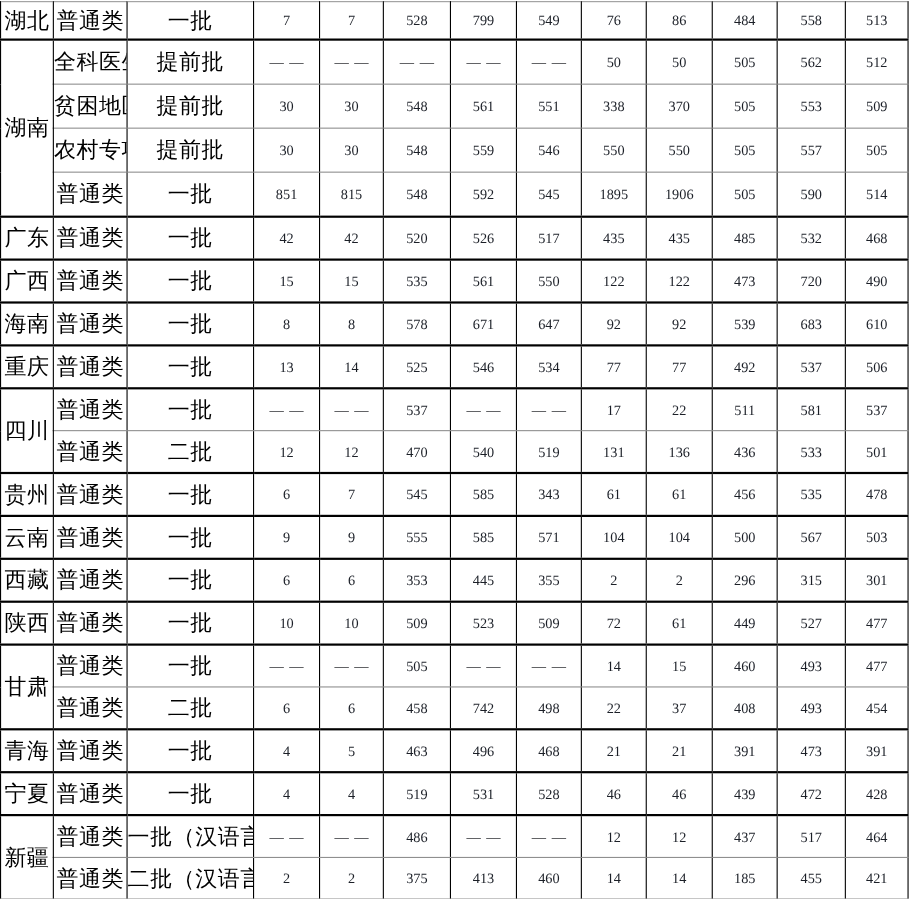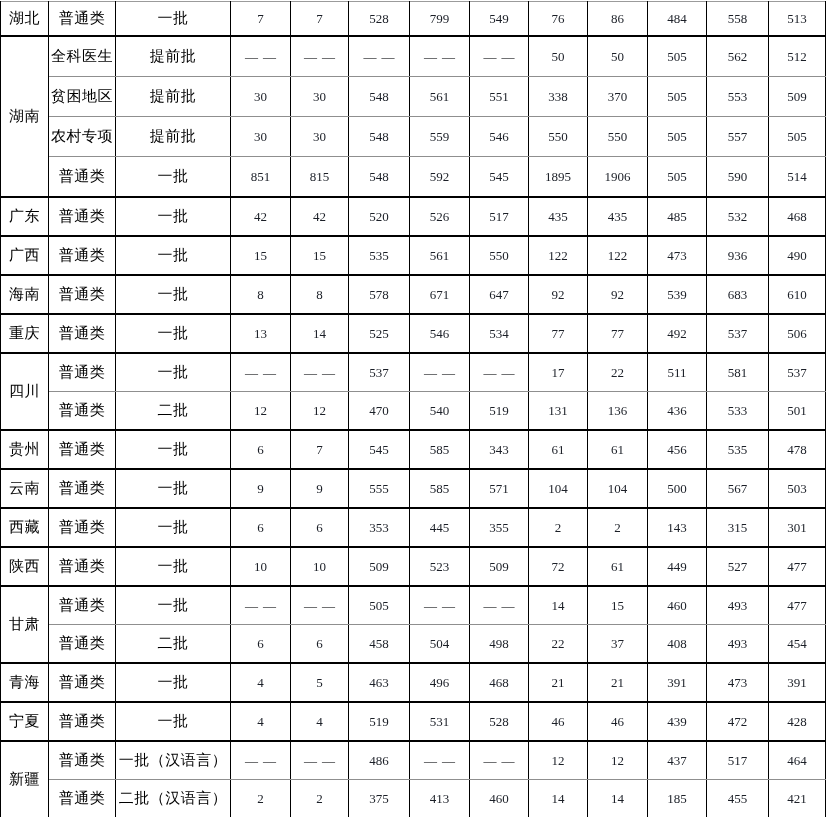--- a/index.html
+++ b/index.html
@@ -30,21 +30,21 @@
     height: 37px;
     font-size: 13px;
     color: #1b1f27;
     overflow: hidden;
     white-space: nowrap;
   }
   td.group-bottom {
     border-bottom: 2px solid #000000; 
   }
   td.cn {
-    font-size: 15px;
+    font-size: 20px;
     color: #000000;
     letter-spacing: 0.5px;
   }
   tr.h-first td { height: 33px; }
   tr.h-tall  td { height: 39px; }
   td.dash {
     letter-spacing: 5px;
     padding-left: 5px;
     color: #14161a;
   }
@@ -161,21 +161,21 @@
         <td class="cn group-bottom">普通类</td>
         <td class="cn group-bottom">一批</td>
         <td class=" group-bottom">15</td>
         <td class=" group-bottom">15</td>
         <td class=" group-bottom">535</td>
         <td class=" group-bottom">561</td>
         <td class=" group-bottom">550</td>
         <td class=" group-bottom">122</td>
         <td class=" group-bottom">122</td>
         <td class=" group-bottom">473</td>
-        <td class=" group-bottom">936</td>
+        <td class=" group-bottom">720</td>
         <td class=" group-bottom">490</td>
       </tr>
       <tr>
         <td rowspan="1" class="cn group-bottom">海南</td>
         <td class="cn group-bottom">普通类</td>
         <td class="cn group-bottom">一批</td>
         <td class=" group-bottom">8</td>
         <td class=" group-bottom">8</td>
         <td class=" group-bottom">578</td>
         <td class=" group-bottom">671</td>
@@ -264,21 +264,21 @@
         <td rowspan="1" class="cn group-bottom">西藏</td>
         <td class="cn group-bottom">普通类</td>
         <td class="cn group-bottom">一批</td>
         <td class=" group-bottom">6</td>
         <td class=" group-bottom">6</td>
         <td class=" group-bottom">353</td>
         <td class=" group-bottom">445</td>
         <td class=" group-bottom">355</td>
         <td class=" group-bottom">2</td>
         <td class=" group-bottom">2</td>
-        <td class=" group-bottom">143</td>
+        <td class=" group-bottom">296</td>
         <td class=" group-bottom">315</td>
         <td class=" group-bottom">301</td>
       </tr>
       <tr>
         <td rowspan="1" class="cn group-bottom">陕西</td>
         <td class="cn group-bottom">普通类</td>
         <td class="cn group-bottom">一批</td>
         <td class=" group-bottom">10</td>
         <td class=" group-bottom">10</td>
         <td class=" group-bottom">509</td>
@@ -304,21 +304,21 @@
         <td class="">460</td>
         <td class="">493</td>
         <td class="">477</td>
       </tr>
       <tr>
         <td class="cn group-bottom">普通类</td>
         <td class="cn group-bottom">二批</td>
         <td class=" group-bottom">6</td>
         <td class=" group-bottom">6</td>
         <td class=" group-bottom">458</td>
-        <td class=" group-bottom">504</td>
+        <td class=" group-bottom">742</td>
         <td class=" group-bottom">498</td>
         <td class=" group-bottom">22</td>
         <td class=" group-bottom">37</td>
         <td class=" group-bottom">408</td>
         <td class=" group-bottom">493</td>
         <td class=" group-bottom">454</td>
       </tr>
       <tr>
         <td rowspan="1" class="cn group-bottom">青海</td>
         <td class="cn group-bottom">普通类</td>

